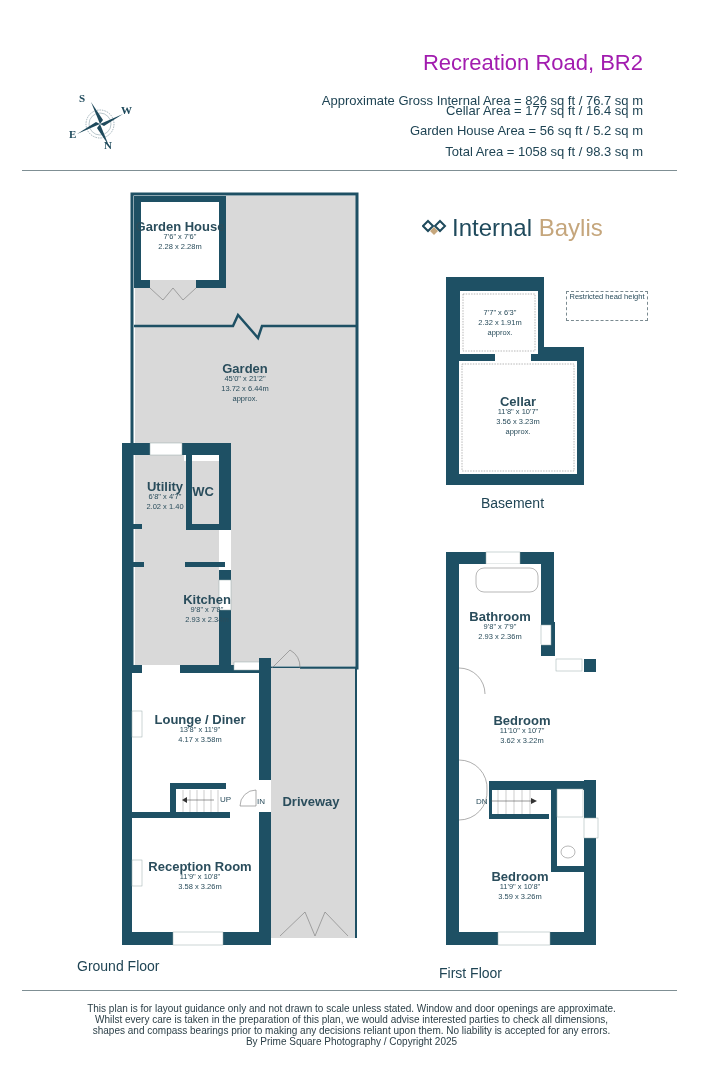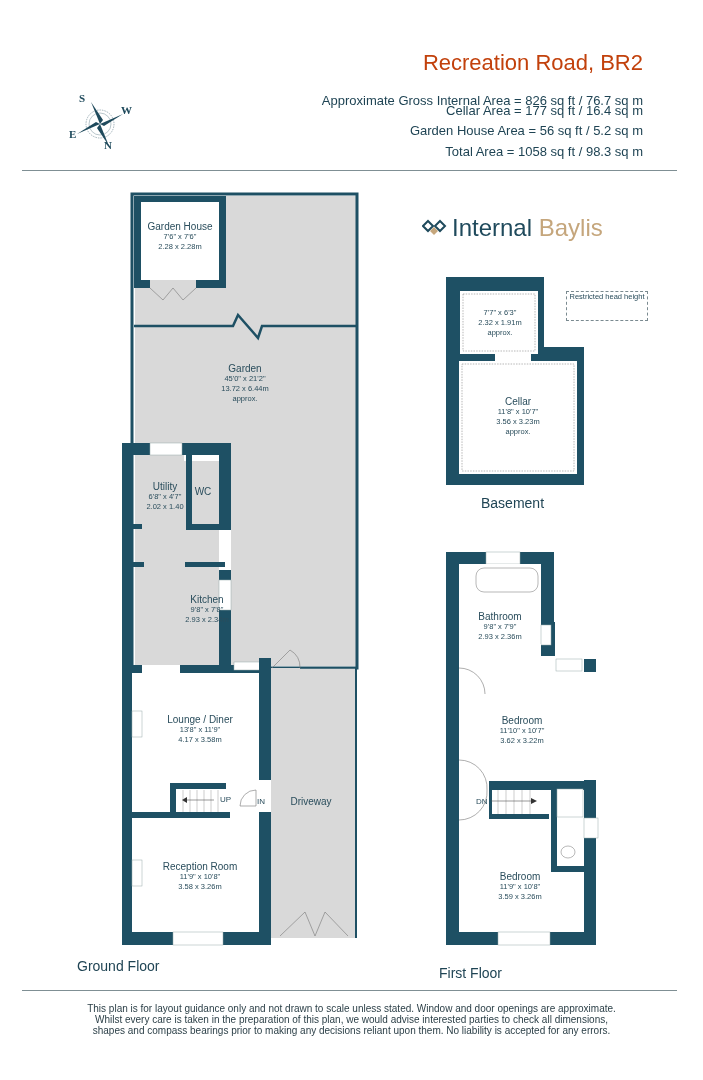--- a/index.html
+++ b/index.html
@@ -1,23 +1,23 @@
 <!DOCTYPE html>
 <html><head>
 <meta charset="utf-8">
 <style>
   html,body{margin:0;padding:0;background:#ffffff;}
   body{width:703px;height:1080px;position:relative;overflow:hidden;font-family:"Liberation Sans",sans-serif;color:#1f4a5c;}
   .abs{position:absolute;}
-  .title{right:60px;top:50px;font-size:22px;color:#c2410c;text-align:right;white-space:nowrap;}
+  .title{right:60px;top:50px;font-size:22px;color:#a21caf;text-align:right;white-space:nowrap;}
   .area-line{right:60px;font-size:13px;color:#1f4454;text-align:right;white-space:nowrap;}
   .hr{left:22px;width:655px;height:1px;background:#7f8f94;}
   .plan{position:absolute;left:0;top:0;}
   .room-label{position:absolute;text-align:center;font-size:7.5px;line-height:10px;color:#2a4d5c;white-space:nowrap;transform:translateX(-50%);}
-  .room-label b{font-weight:normal;font-size:10px;display:block;}
+  .room-label b{font-weight:bold;font-size:13px;display:block;}
   .floor-label{position:absolute;font-size:14px;color:#1f4454;}
   .disclaimer{left:0;width:703px;top:1003px;text-align:center;font-size:10px;line-height:11px;color:#2b3f47;}
   .logo{left:422px;top:214px;font-size:24px;white-space:nowrap;}
   .logo .m{color:#1f4a5c;}
   .logo .b{color:#c5a67c;}
   .restricted{left:566px;top:291px;width:82px;height:30px;border:1px dashed #7a8a90;font-size:7.5px;line-height:10px;text-align:center;color:#2a4d5c;box-sizing:border-box;}
   .compass-l{position:absolute;font-family:"Liberation Serif",serif;font-weight:bold;font-size:11px;color:#1f4a5c;}
 </style>
 </head>
 <body>
@@ -228,13 +228,14 @@
 </div>
 <div class="abs" style="left:476px;top:797px;font-size:8px;color:#2a4d5c;">DN</div>
 <div class="floor-label" style="left:439px;top:965px;">First Floor</div>
 
 <div class="abs hr" style="top:990px"></div>
 
 <div class="abs disclaimer">
   <div>This plan is for layout guidance only and not drawn to scale unless stated. Window and door openings are approximate.</div>
   <div>Whilst every care is taken in the preparation of this plan, we would advise interested parties to check all dimensions,</div>
   <div>shapes and compass bearings prior to making any decisions reliant upon them. No liability is accepted for any errors.</div>
+  <div>By Prime Square Photography / Copyright 2025</div>
 </div>
 
 </body></html>

